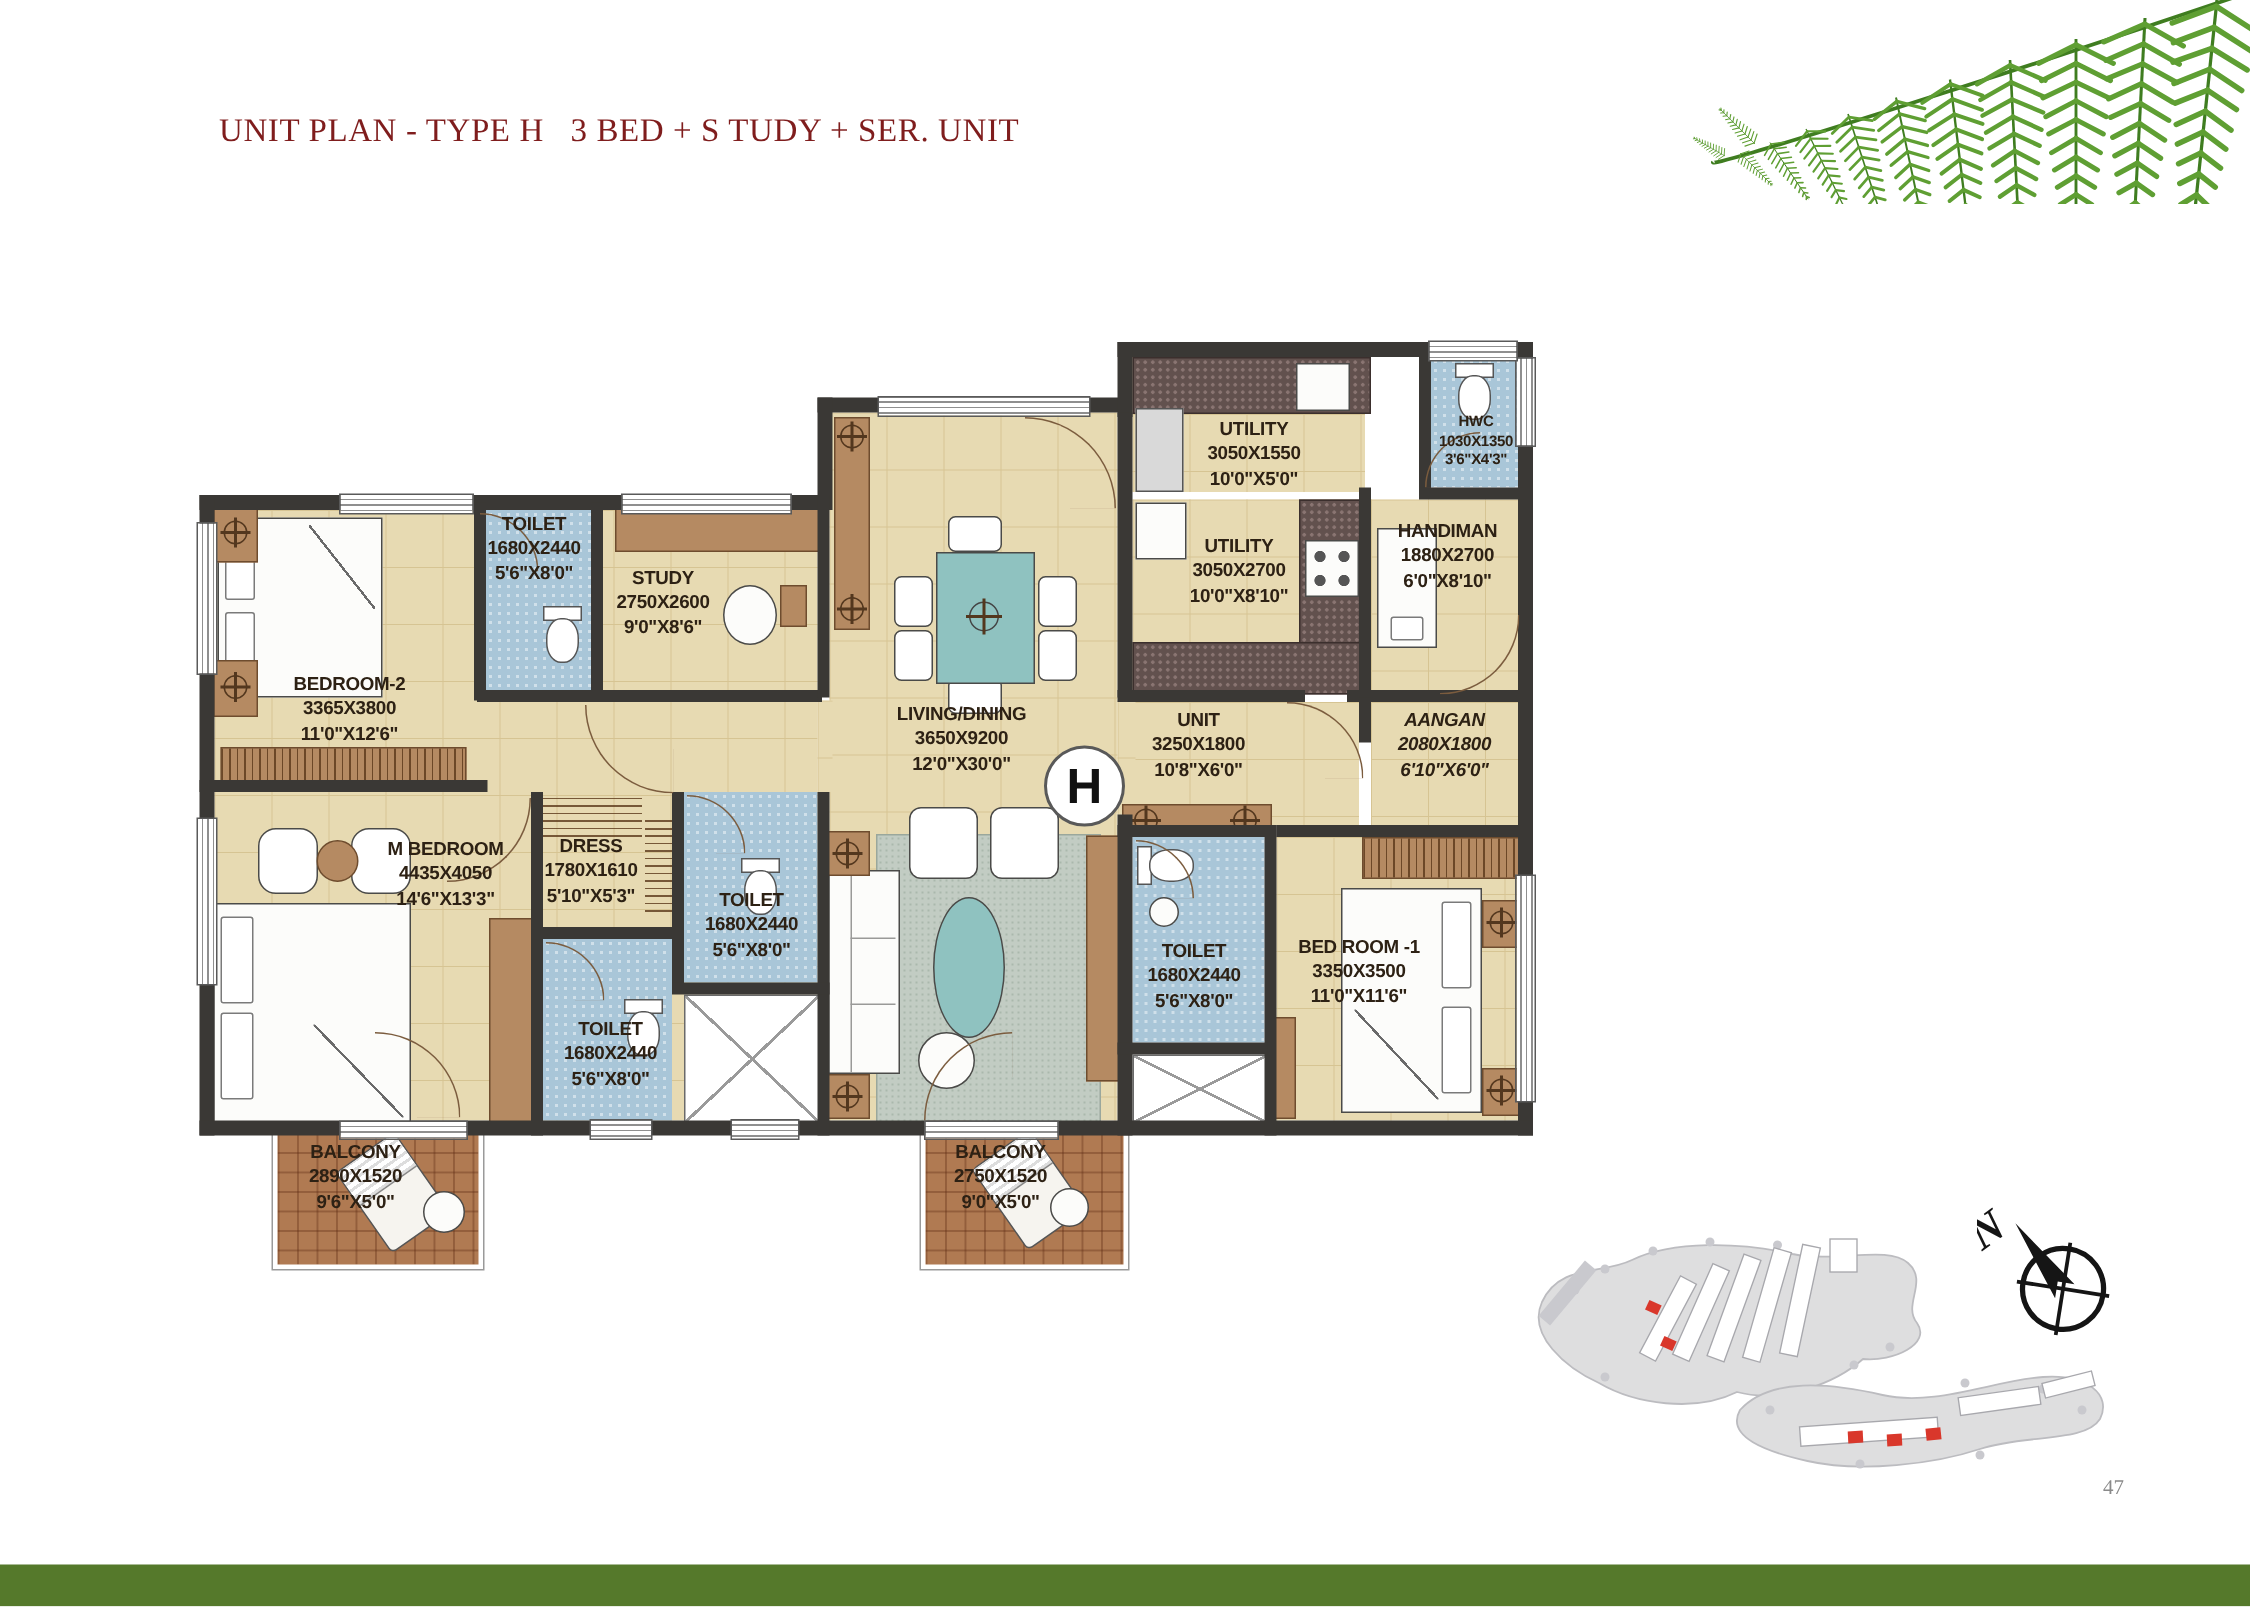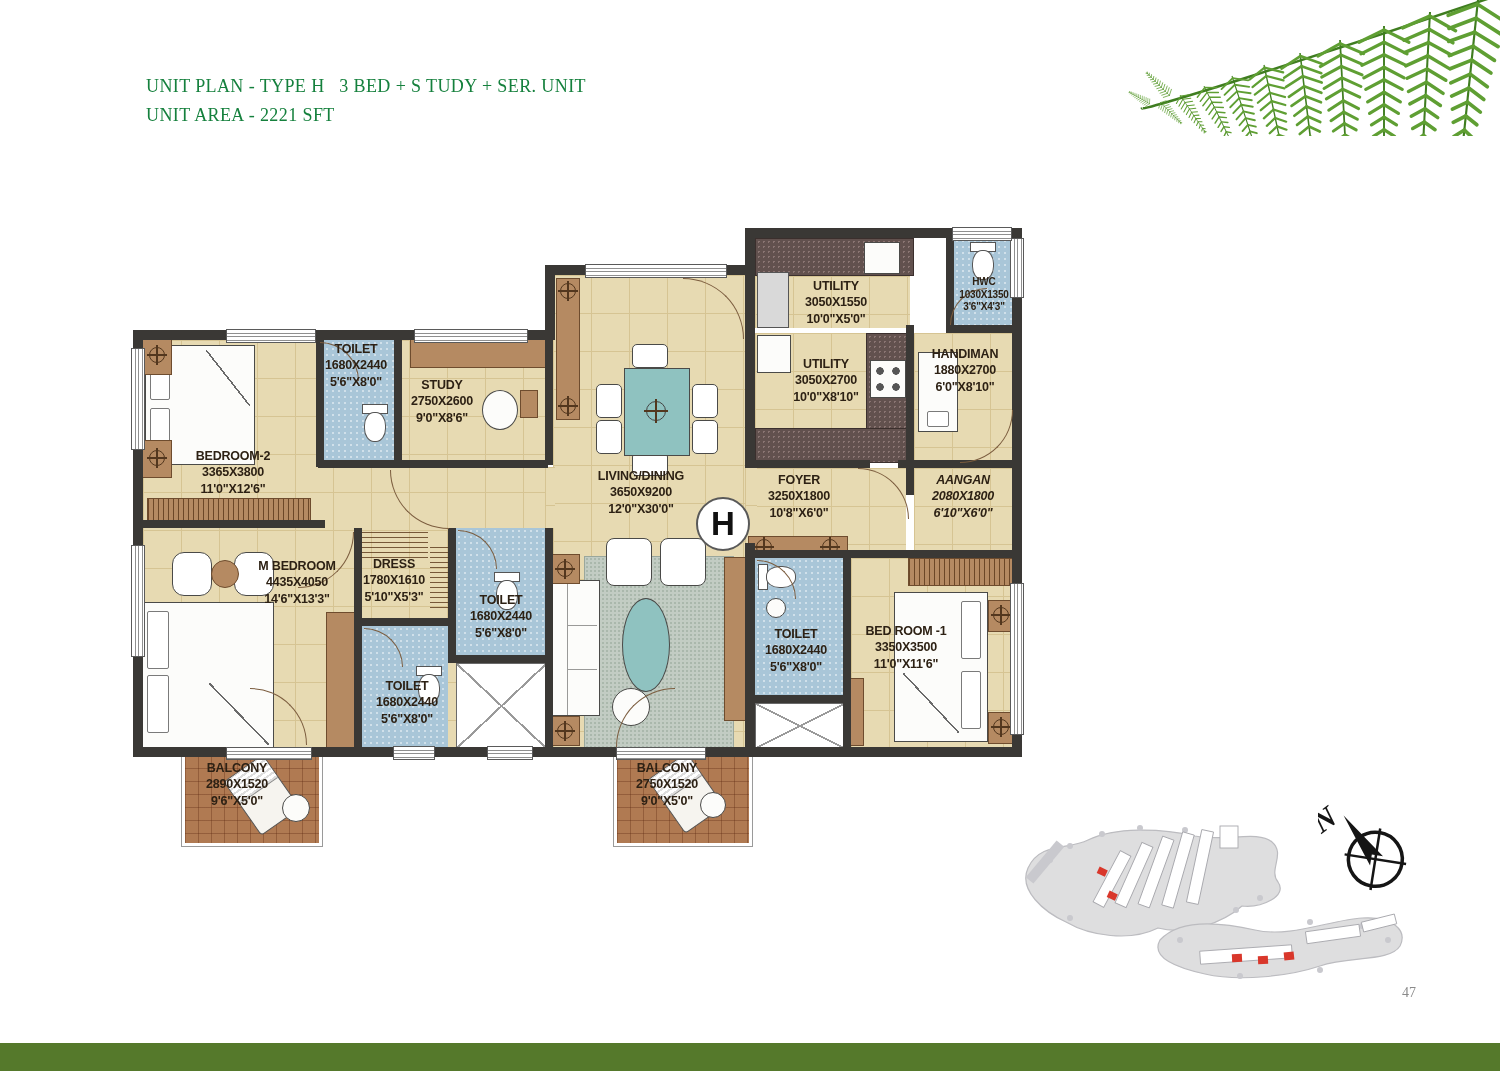--- a/index.html
+++ b/index.html
@@ -1,21 +1,21 @@
 <!DOCTYPE html>
 <html><head>
 <meta charset="utf-8">
 <style>
   html,body{margin:0;padding:0;background:#fff;}
   #page{position:relative;width:1500px;height:1071px;background:#fff;overflow:hidden;
         font-family:"Liberation Sans",sans-serif;}
   .abs{position:absolute;}
   
   .hdr{position:absolute;left:146px;top:72px;font-family:"Liberation Serif",serif;
-       font-size:18px;line-height:29px;color:#15803d;letter-spacing:.4px;}
+       font-size:22px;line-height:29px;color:#7f1d1d;letter-spacing:.4px;}
   .hdr div{white-space:pre;}
   
   .w{position:absolute;background:#3a3835;}
   .flr{position:absolute;background-color:#e7dab2;
        background-image:linear-gradient(#d6c493 1px,transparent 1px),
                         linear-gradient(90deg,#d6c493 1px,transparent 1px);
        background-size:38px 38px;}
   .blu{position:absolute;background-color:#a9c6d8;
        background-image:radial-gradient(rgba(255,255,255,.45) 1px,transparent 1px);
        background-size:6px 6px;}
@@ -110,21 +110,20 @@
     <use href="#frond" transform="translate(154,80) rotate(-18) scale(0.54)"></use>
     <use href="#frond" transform="translate(126,90) rotate(-26) scale(0.42)"></use>
     <use href="#frond" transform="translate(102,99) rotate(-34) scale(0.30)"></use>
     <use href="#frond" transform="translate(82,106) rotate(-45) scale(0.20)"></use>
     <use href="#frond" transform="translate(92,100) rotate(135) scale(0.22)"></use>
     <use href="#frond" transform="translate(72,108) rotate(120) scale(0.16)"></use>
   </svg>
 
   <div class="hdr">
     <div>UNIT PLAN - TYPE H   3 BED + S TUDY + SER. UNIT</div>
-    <div>UNIT AREA - 2221 SFT</div>
   </div>
 
   <div class="flr" style="left:143px;top:340px;width:402px;height:407px;"></div>
   <div class="flr" style="left:553px;top:275px;width:192px;height:472px;"></div>
   <div class="flr" style="left:755px;top:238px;width:155px;height:90px;"></div>
   <div class="flr" style="left:755px;top:333px;width:153px;height:128px;"></div>
   <div class="flr" style="left:914px;top:333px;width:98px;height:128px;"></div>
   <div class="flr" style="left:755px;top:468px;width:151px;height:82px;"></div>
   <div class="flr" style="left:914px;top:468px;width:98px;height:82px;"></div>
   <div class="flr" style="left:545px;top:467px;width:10px;height:61px;"></div>
@@ -337,21 +336,21 @@
     <div>UTILITY</div>
     <div>3050X2700</div>
     <div>10'0"X8'10"</div>
   </div>
   <div class="lab" style="left:965px;top:346px;">
     <div>HANDIMAN</div>
     <div>1880X2700</div>
     <div>6'0"X8'10"</div>
   </div>
   <div class="lab" style="left:799px;top:472px;">
-    <div>FOYER</div>
+    <div>UNIT</div>
     <div>3250X1800</div>
     <div>10'8"X6'0"</div>
   </div>
   <div class="lab" style="left:963px;top:472px;font-style:italic;">
     <div>AANGAN</div>
     <div>2080X1800</div>
     <div>6'10"X6'0"</div>
   </div>
   <div class="lab" style="left:297px;top:558px;">
     <div>M BEDROOM</div>

